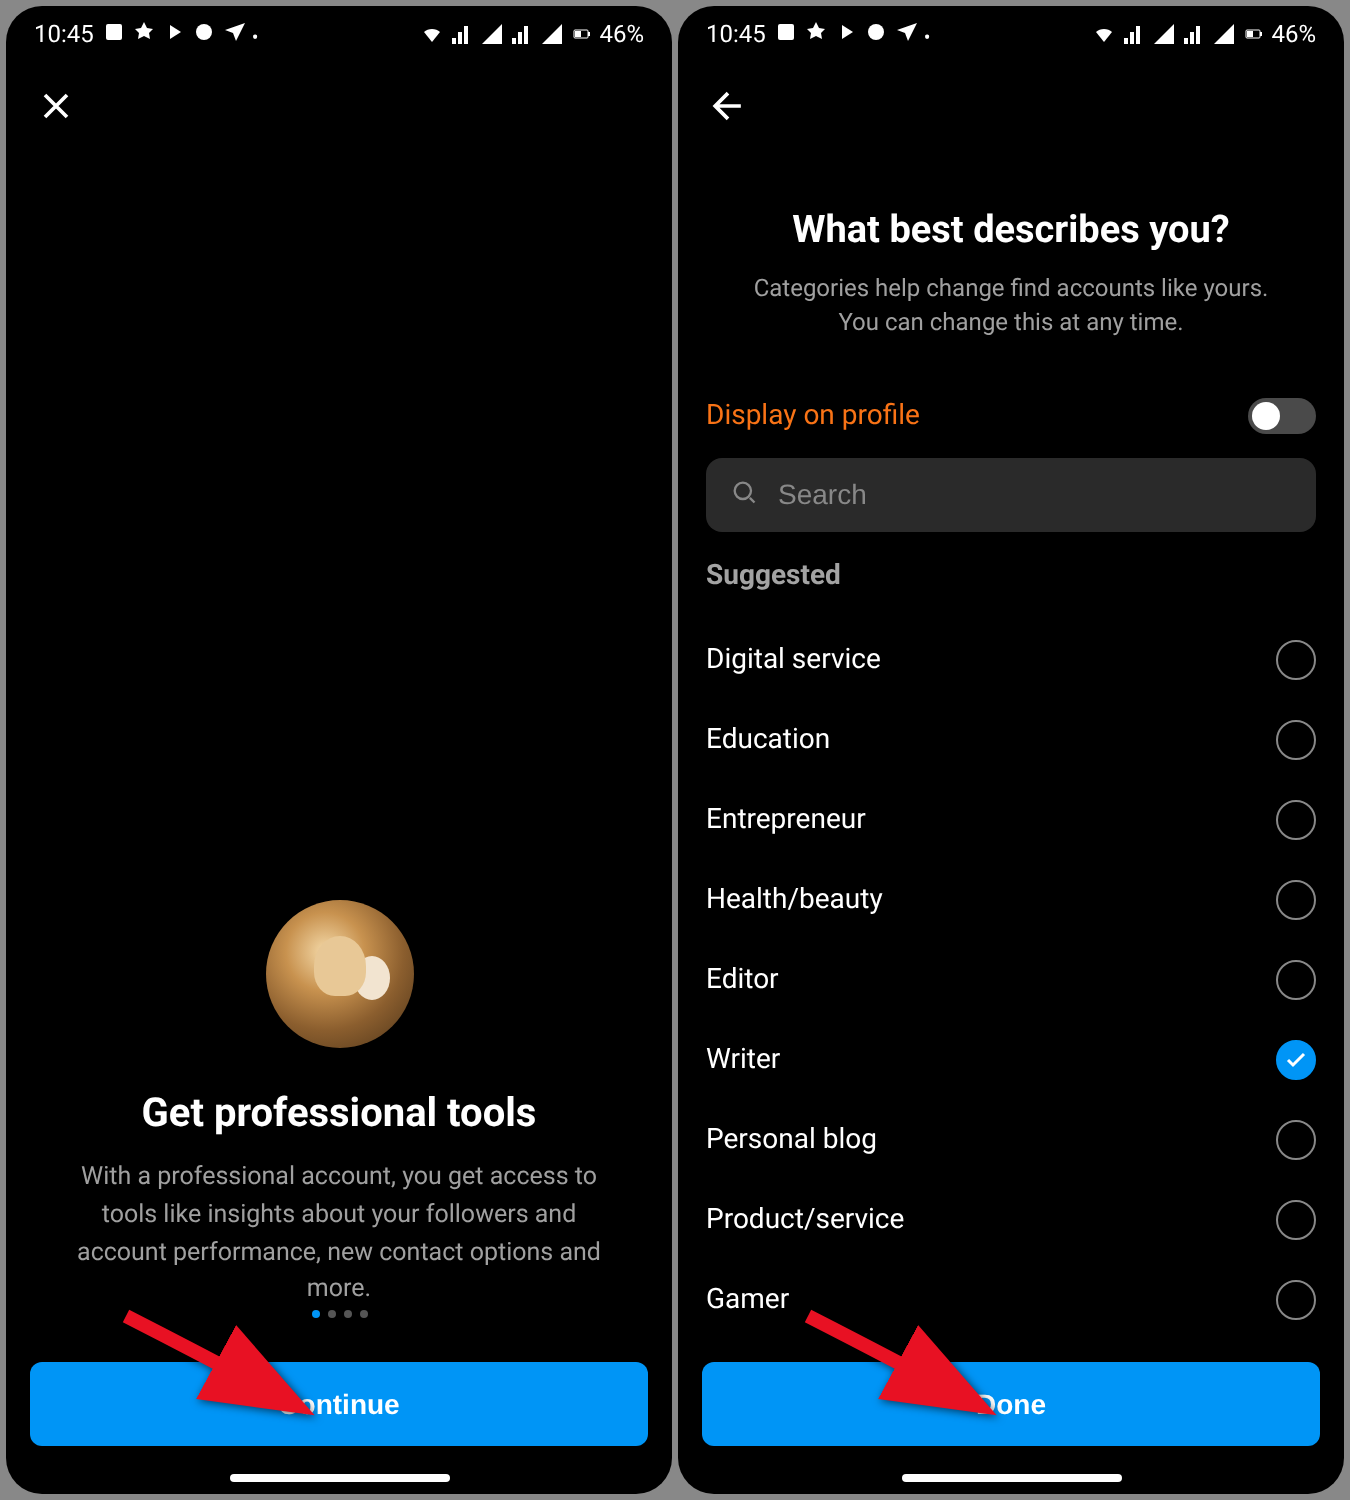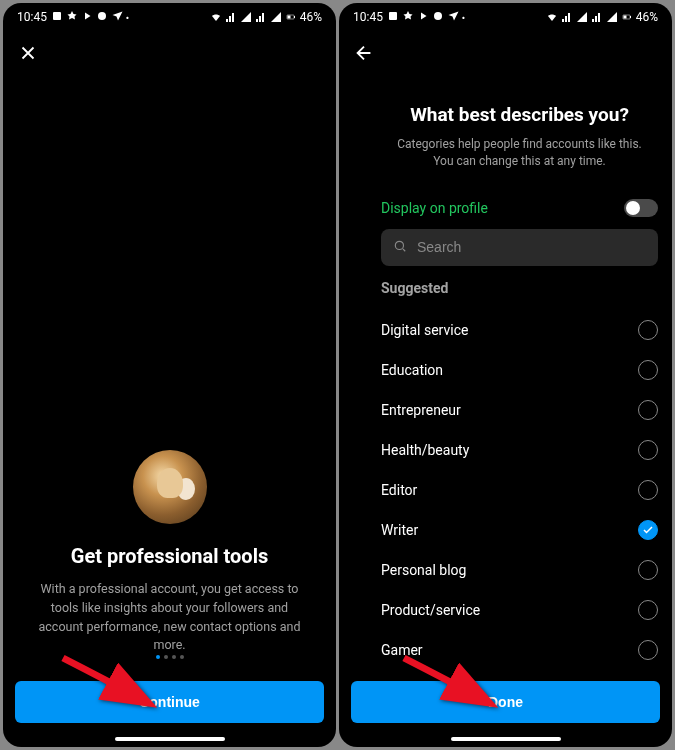--- a/index.html
+++ b/index.html
@@ -124,42 +124,42 @@
       cursor: pointer;
     }
     .home-indicator {
       width: 110px;
       height: 4px;
       background: #fff;
       border-radius: 2px;
       margin: 0 auto 6px;
     }
     
-    .content-list { padding: 0; margin-left: 28px; }
+    .content-list { padding: 0; }
     .title-center {
       color: #fff;
       font-size: 19px;
       font-weight: 700;
       text-align: center;
       margin: 28px 24px 10px;
     }
     .subtitle-center {
       color: #a0a0a0;
       font-size: 12px;
       line-height: 1.45;
       text-align: center;
       margin: 0 28px 28px;
     }
     .toggle-row {
       display: flex;
       justify-content: space-between;
       align-items: center;
       padding: 0 14px;
       margin-bottom: 12px;
-      color: #22c55e;
+      color: #f97316;
       font-size: 14px;
     }
     .toggle {
       width: 34px;
       height: 18px;
       background: #4a4a4a;
       border-radius: 9px;
       position: relative;
       cursor: pointer;
     }
@@ -367,21 +367,21 @@
   <div class="header">
     <span class="header-icon">
       <svg viewBox="0 0 24 24" fill="none" stroke="currentColor" stroke-width="2">
           <path d="M19 12H5M12 19l-7-7 7-7"></path>
         </svg>
     </span>
   </div>
 
   <div class="content content-list">
     <div class="title-center">What best describes you?</div>
-    <div class="subtitle-center">Categories help people find accounts like this. You can change this at any time.</div>
+    <div class="subtitle-center">Categories help change find accounts like yours. You can change this at any time.</div>
 
     <div class="toggle-row">
       <span>Display on profile</span>
       <div class="toggle"></div>
     </div>
 
     <div class="search-field">
       <span>
         <svg class="search-icon" viewBox="0 0 24 24" fill="none" stroke="currentColor" stroke-width="2">
             <circle cx="11" cy="11" r="7"></circle>

